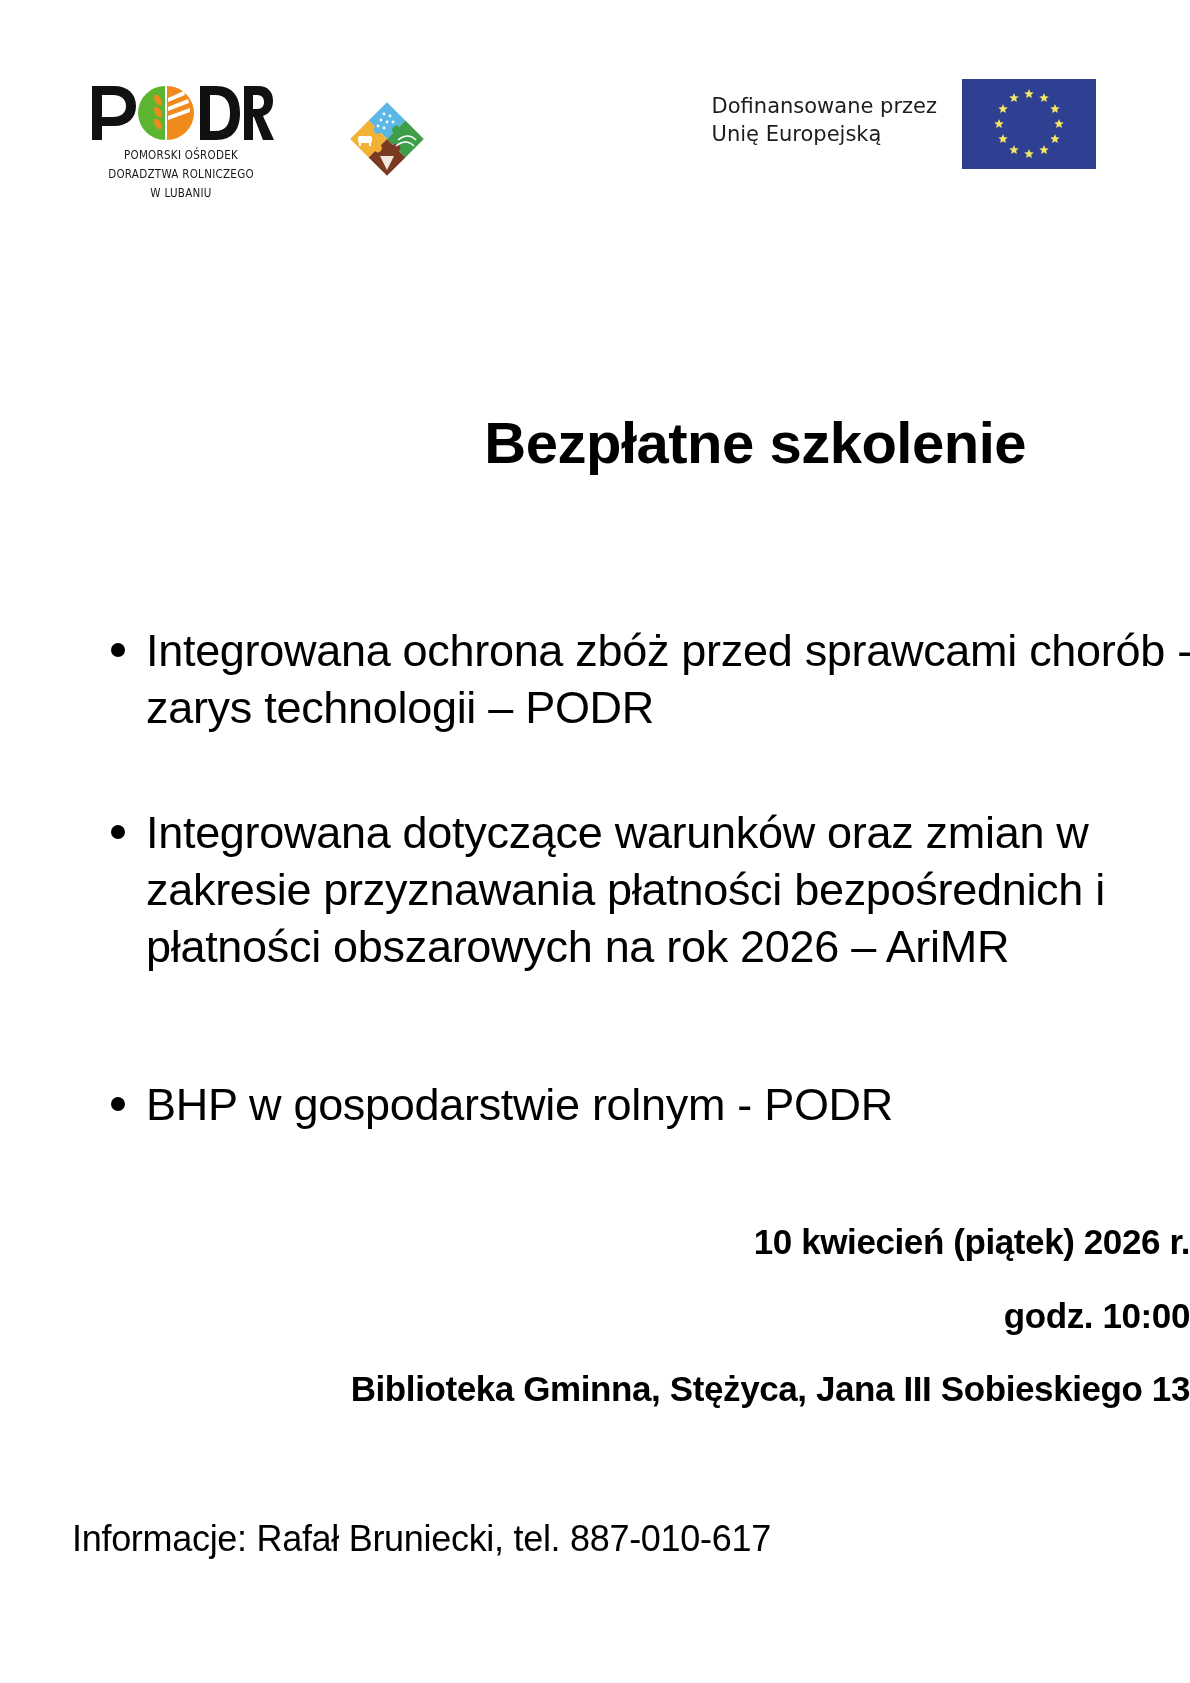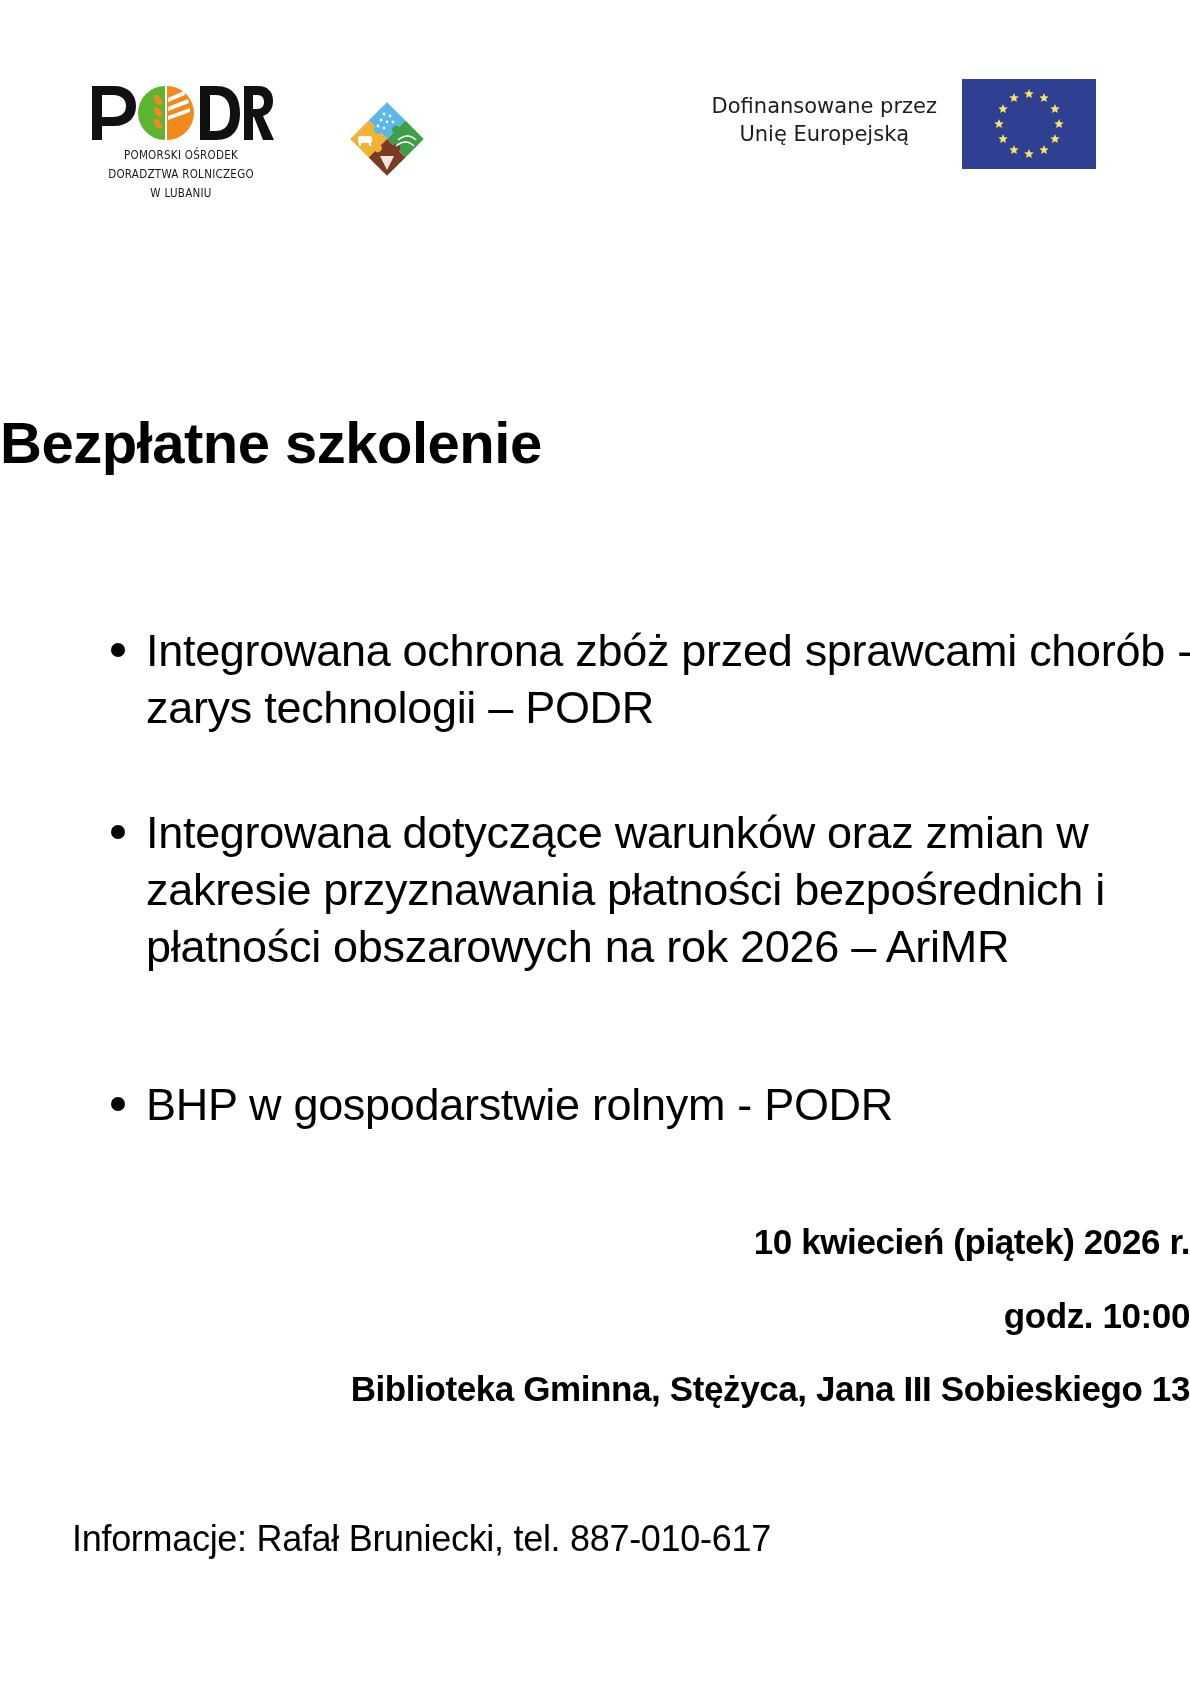--- a/index.html
+++ b/index.html
@@ -15,26 +15,26 @@
                  color: #1a1a1a; transform: scaleX(0.9); }
 
     
     #szk { left: 346px; top: 96px; width: 262px; height: 82px; }
     #szk .txt { position: absolute; left: 86px; top: 2px; font-family: "DejaVu Sans", sans-serif;
                 font-weight: bold; color: #111; }
     #szk .l { font-size: 18.5px; line-height: 19px; letter-spacing: -0.4px; white-space: nowrap; }
     #szk .y { font-size: 12.5px; line-height: 16px; letter-spacing: 0.2px; }
 
     
-    #eu-text { right: 253px; top: 92px; text-align: center; font-family: "DejaVu Sans", sans-serif;
+    #eu-text { right: 253px; top: 92px; text-align: left; font-family: "DejaVu Sans", sans-serif;
                font-size: 21px; line-height: 28px; color: #1d1d1b; white-space: nowrap; }
     #eu-flag { left: 962px; top: 79px; width: 134px; height: 90px; background: #2f3f92; }
 
     
-    #title { left: 0; width: 1026px; top: 408px; text-align: left;
+    #title { left: 0; width: 1026px; top: 408px; text-align: right;
              font-family: "Liberation Sans", sans-serif; font-weight: bold; font-size: 58px; line-height: 70px;
              letter-spacing: -0.5px; }
 
     
     .bullet { position: absolute; left: 111px; width: 14px; height: 14px; border-radius: 50%; background: #000; }
     .btext { position: absolute; left: 146px; font-family: "Liberation Sans", sans-serif; font-size: 45px;
              line-height: 57px; letter-spacing: -0.3px; white-space: nowrap; }
 
     .center-bold { position: absolute; left: 0; width: 1190px; text-align: right;
                    font-family: "Liberation Sans", sans-serif; font-weight: bold; font-size: 35px;

